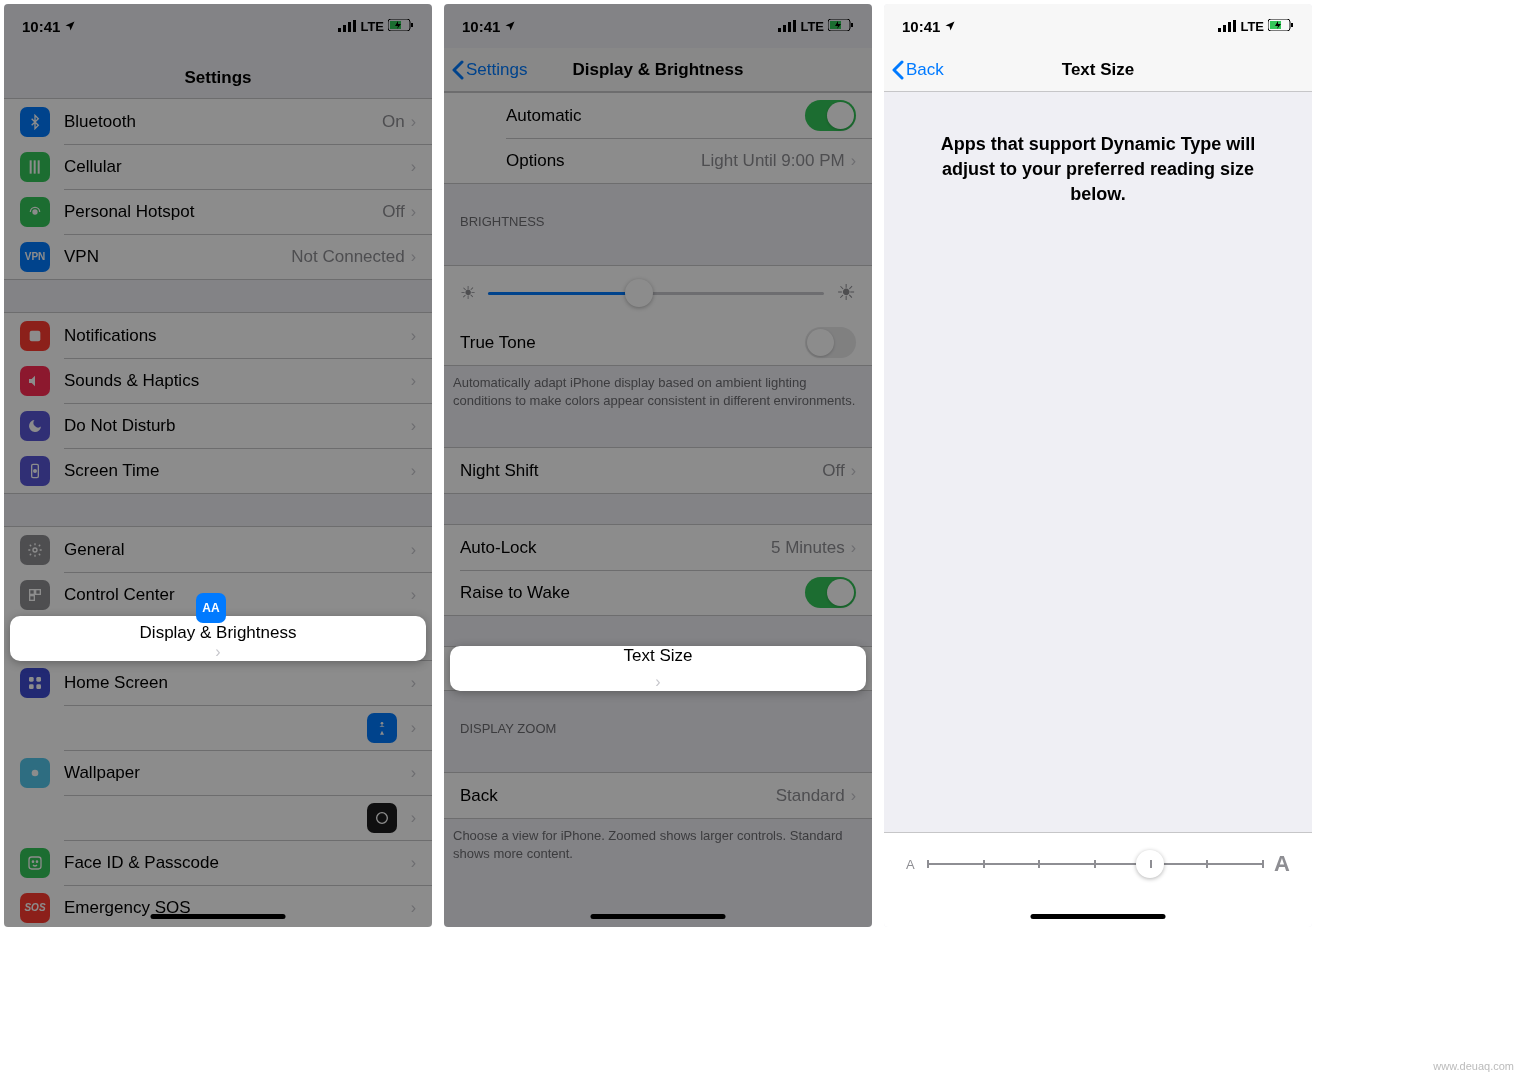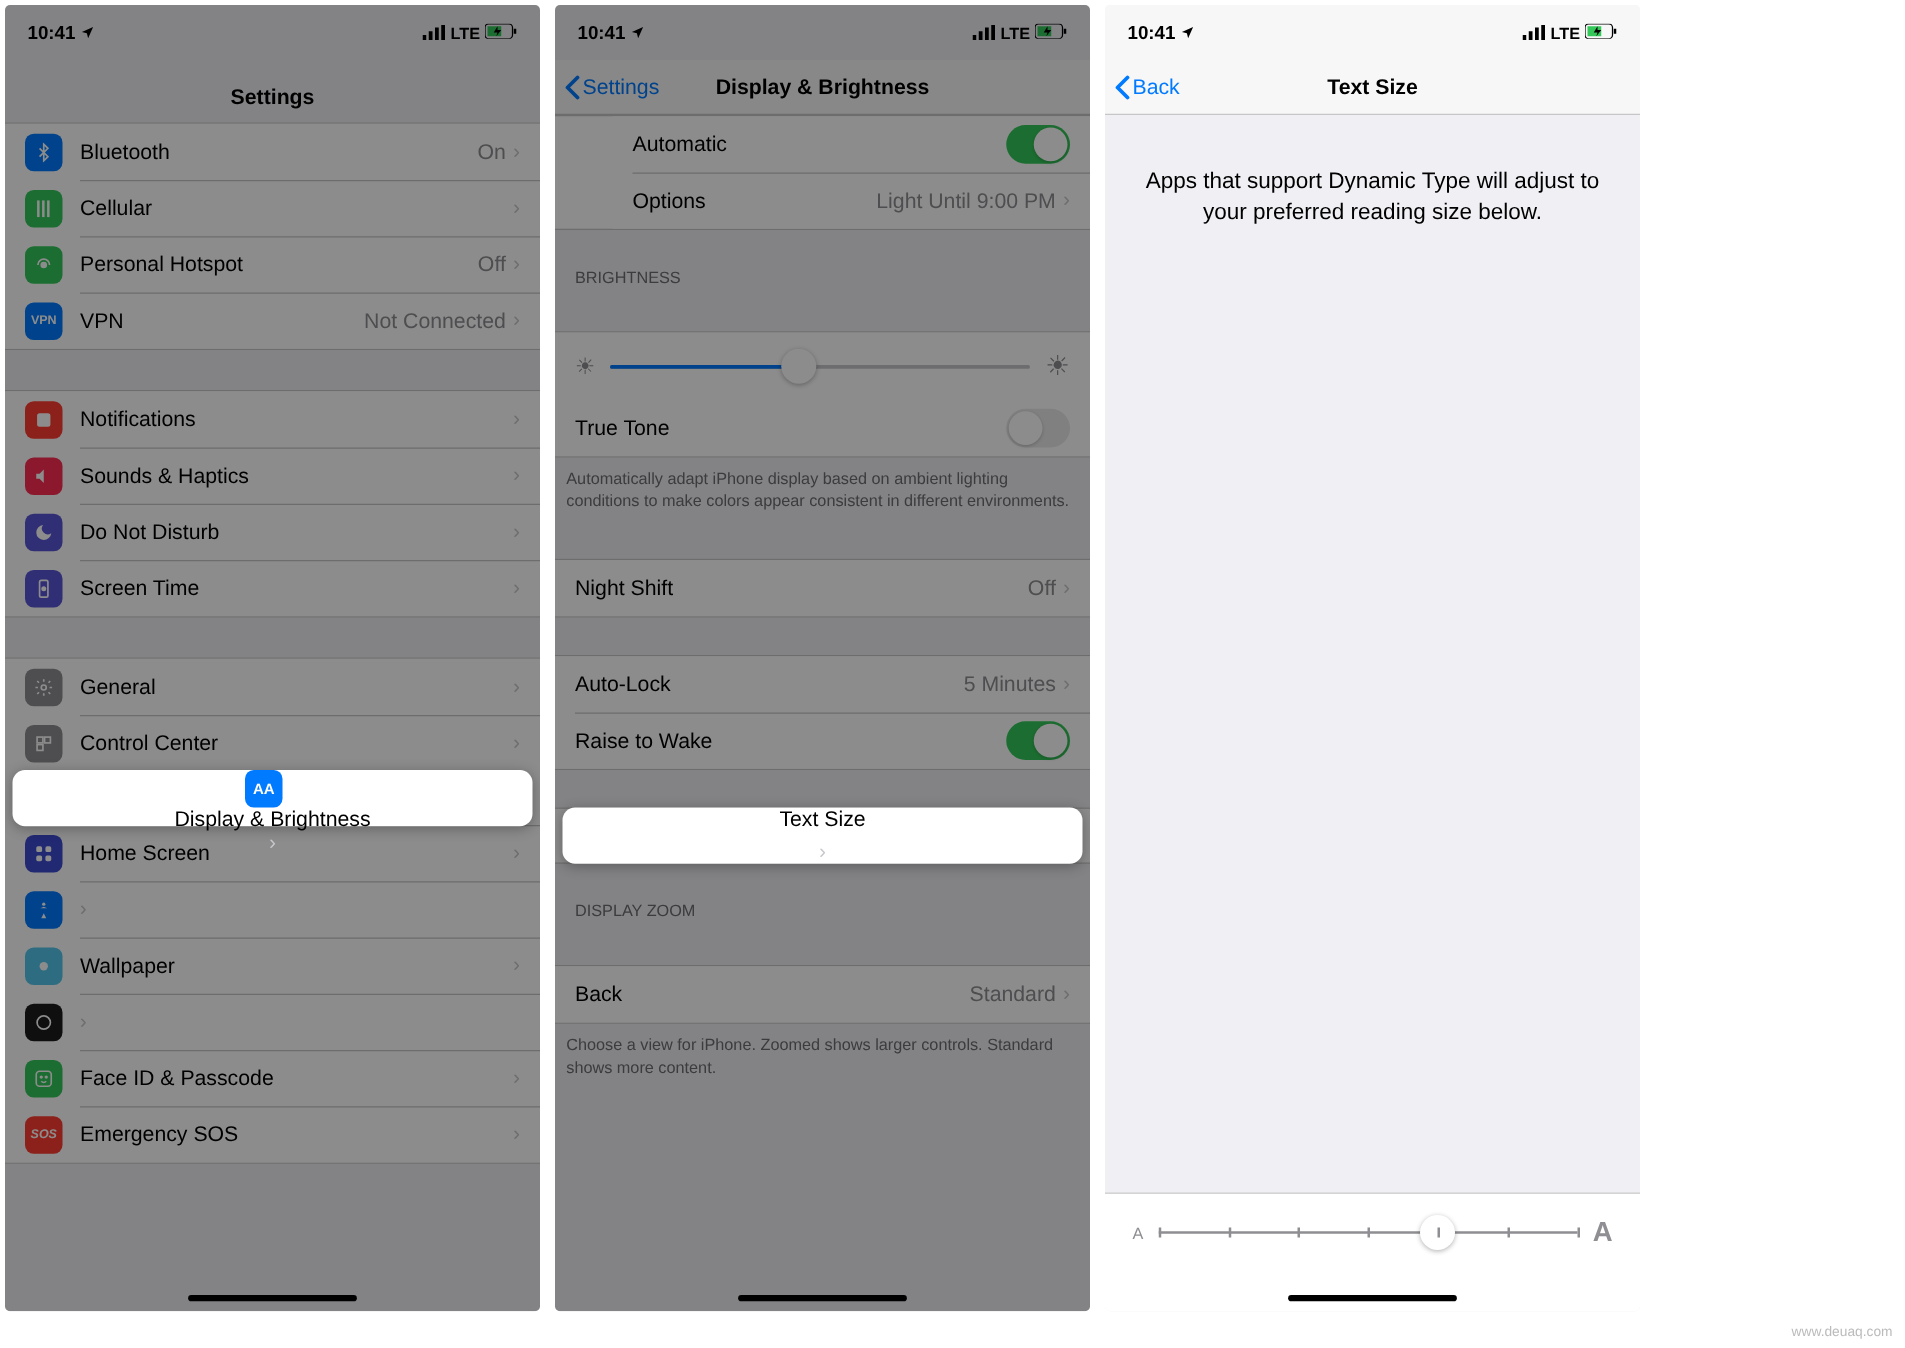--- a/index.html
+++ b/index.html
@@ -1,28 +1,28 @@
 <!DOCTYPE html>
 <html><head>
 <meta charset="utf-8">
 <style>
 * { margin: 0; padding: 0; box-sizing: border-box; font-family: -apple-system, "Helvetica Neue", Helvetica, Arial, sans-serif; }
 body { background: #fff; width: 1524px; height: 1078px; display: flex; gap: 12px; padding: 4px; position: relative; }
-.phone { width: 428px; height: 1045px; background: #efeff4; position: relative; overflow: hidden; border-radius: 4px; }
+.phone { width: 428px; height: 923px; background: #efeff4; position: relative; overflow: hidden; border-radius: 4px; }
 .dimmed::after { content: ''; position: absolute; inset: 0; background: rgba(0,0,0,0.45); pointer-events: none; z-index: 5; }
 .status-bar { height: 44px; display: flex; justify-content: space-between; align-items: center; padding: 0 18px; font-size: 15px; font-weight: 600; }
 .status-left { display: flex; align-items: center; gap: 4px; }
 .status-right { display: flex; align-items: center; gap: 4px; font-size: 13px; }
 .nav-bar { height: 44px; display: flex; align-items: center; justify-content: center; position: relative; border-bottom: 1px solid #c6c6c8; background: #f7f7f7; }
 .nav-title { font-size: 17px; font-weight: 600; }
 .nav-back { position: absolute; left: 8px; display: flex; align-items: center; color: #007aff; font-size: 17px; }
 .nav-back svg { margin-right: 2px; }
 .section { margin-top: 30px; border-top: 1px solid #c6c6c8; border-bottom: 1px solid #c6c6c8; background: #fff; }
 .section:first-of-type { margin-top: 0; }
-.row { display: flex; align-items: center; padding: 0 16px; height: 45px; background: #fff; position: relative; }
+.row { display: flex; align-items: center; padding: 0 16px; height: 45px; background: #fff; position: relative; justify-content: flex-end; }
 .row + .row::before { content: ''; position: absolute; top: 0; left: 60px; right: 0; height: 1px; background: #c6c6c8; }
 .row.no-icon + .row.no-icon::before { left: 16px; }
 .icon-box { width: 30px; height: 30px; border-radius: 7px; display: flex; align-items: center; justify-content: center; margin-right: 14px; flex-shrink: 0; color: #fff; font-size: 14px; font-weight: 700; }
 .row-label { flex: 1; font-size: 17px; color: #000; }
 .row-value { font-size: 17px; color: #8e8e93; margin-right: 6px; }
 .chev { color: #c7c7cc; }
 .section-header { font-size: 13px; color: #6d6d72; text-transform: uppercase; padding: 6px 16px; margin-top: 24px; }
 .section-footer { font-size: 13px; color: #6d6d72; padding: 8px 9px; line-height: 1.35; }
 .toggle { width: 51px; height: 31px; border-radius: 16px; position: relative; }
 .toggle.on { background: #34c759; }
@@ -30,21 +30,21 @@
 .toggle::after { content: ''; position: absolute; width: 27px; height: 27px; background: #fff; border-radius: 50%; top: 2px; box-shadow: 0 1px 3px rgba(0,0,0,0.2); }
 .toggle.on::after { right: 2px; }
 .toggle.off::after { left: 2px; }
 .highlight { position: relative; z-index: 10; background: #fff; border-radius: 10px; margin: -1px 6px; box-shadow: 0 2px 10px rgba(0,0,0,0.3); flex-direction: column; }
 .highlight::before { display: none !important; }
 .slider-row { padding: 14px 16px; background: #fff; display: flex; align-items: center; gap: 12px; }
 .slider-track { flex: 1; height: 3px; background: #c7c7cc; position: relative; border-radius: 2px; }
 .slider-fill { position: absolute; left: 0; top: 0; height: 100%; background: #007aff; border-radius: 2px; }
 .slider-thumb { position: absolute; width: 28px; height: 28px; background: #fff; border-radius: 50%; top: -13px; box-shadow: 0 1px 4px rgba(0,0,0,0.3); transform: translateX(-50%); }
 .sun-icon { color: #8e8e93; font-size: 18px; }
-.description { text-align: center; padding: 40px 30px; font-size: 18px; color: #000; line-height: 1.4; }
+.description { text-align: center; padding: 40px 30px; font-size: 18px; color: #000; line-height: 1.4; font-weight: bold; }
 .text-slider-area { position: absolute; bottom: 0; left: 0; right: 0; background: #fff; border-top: 1px solid #c6c6c8; padding: 18px 22px 50px; }
 .text-slider { display: flex; align-items: center; gap: 12px; }
 .text-slider-track { flex: 1; height: 2px; background: #8e8e93; position: relative; }
 .tick { position: absolute; width: 2px; height: 8px; background: #8e8e93; top: -3px; }
 .home-indicator { position: absolute; bottom: 8px; left: 50%; transform: translateX(-50%); width: 135px; height: 5px; background: #000; border-radius: 3px; z-index: 20; }
 .watermark { position: absolute; bottom: 6px; right: 10px; font-size: 11px; color: #bbb; }
 .phone1-title { text-align:center; font-size:17px; font-weight:600; padding: 20px 0 10px; }
 .bars svg { display:block; }
 </style>
 </head>

